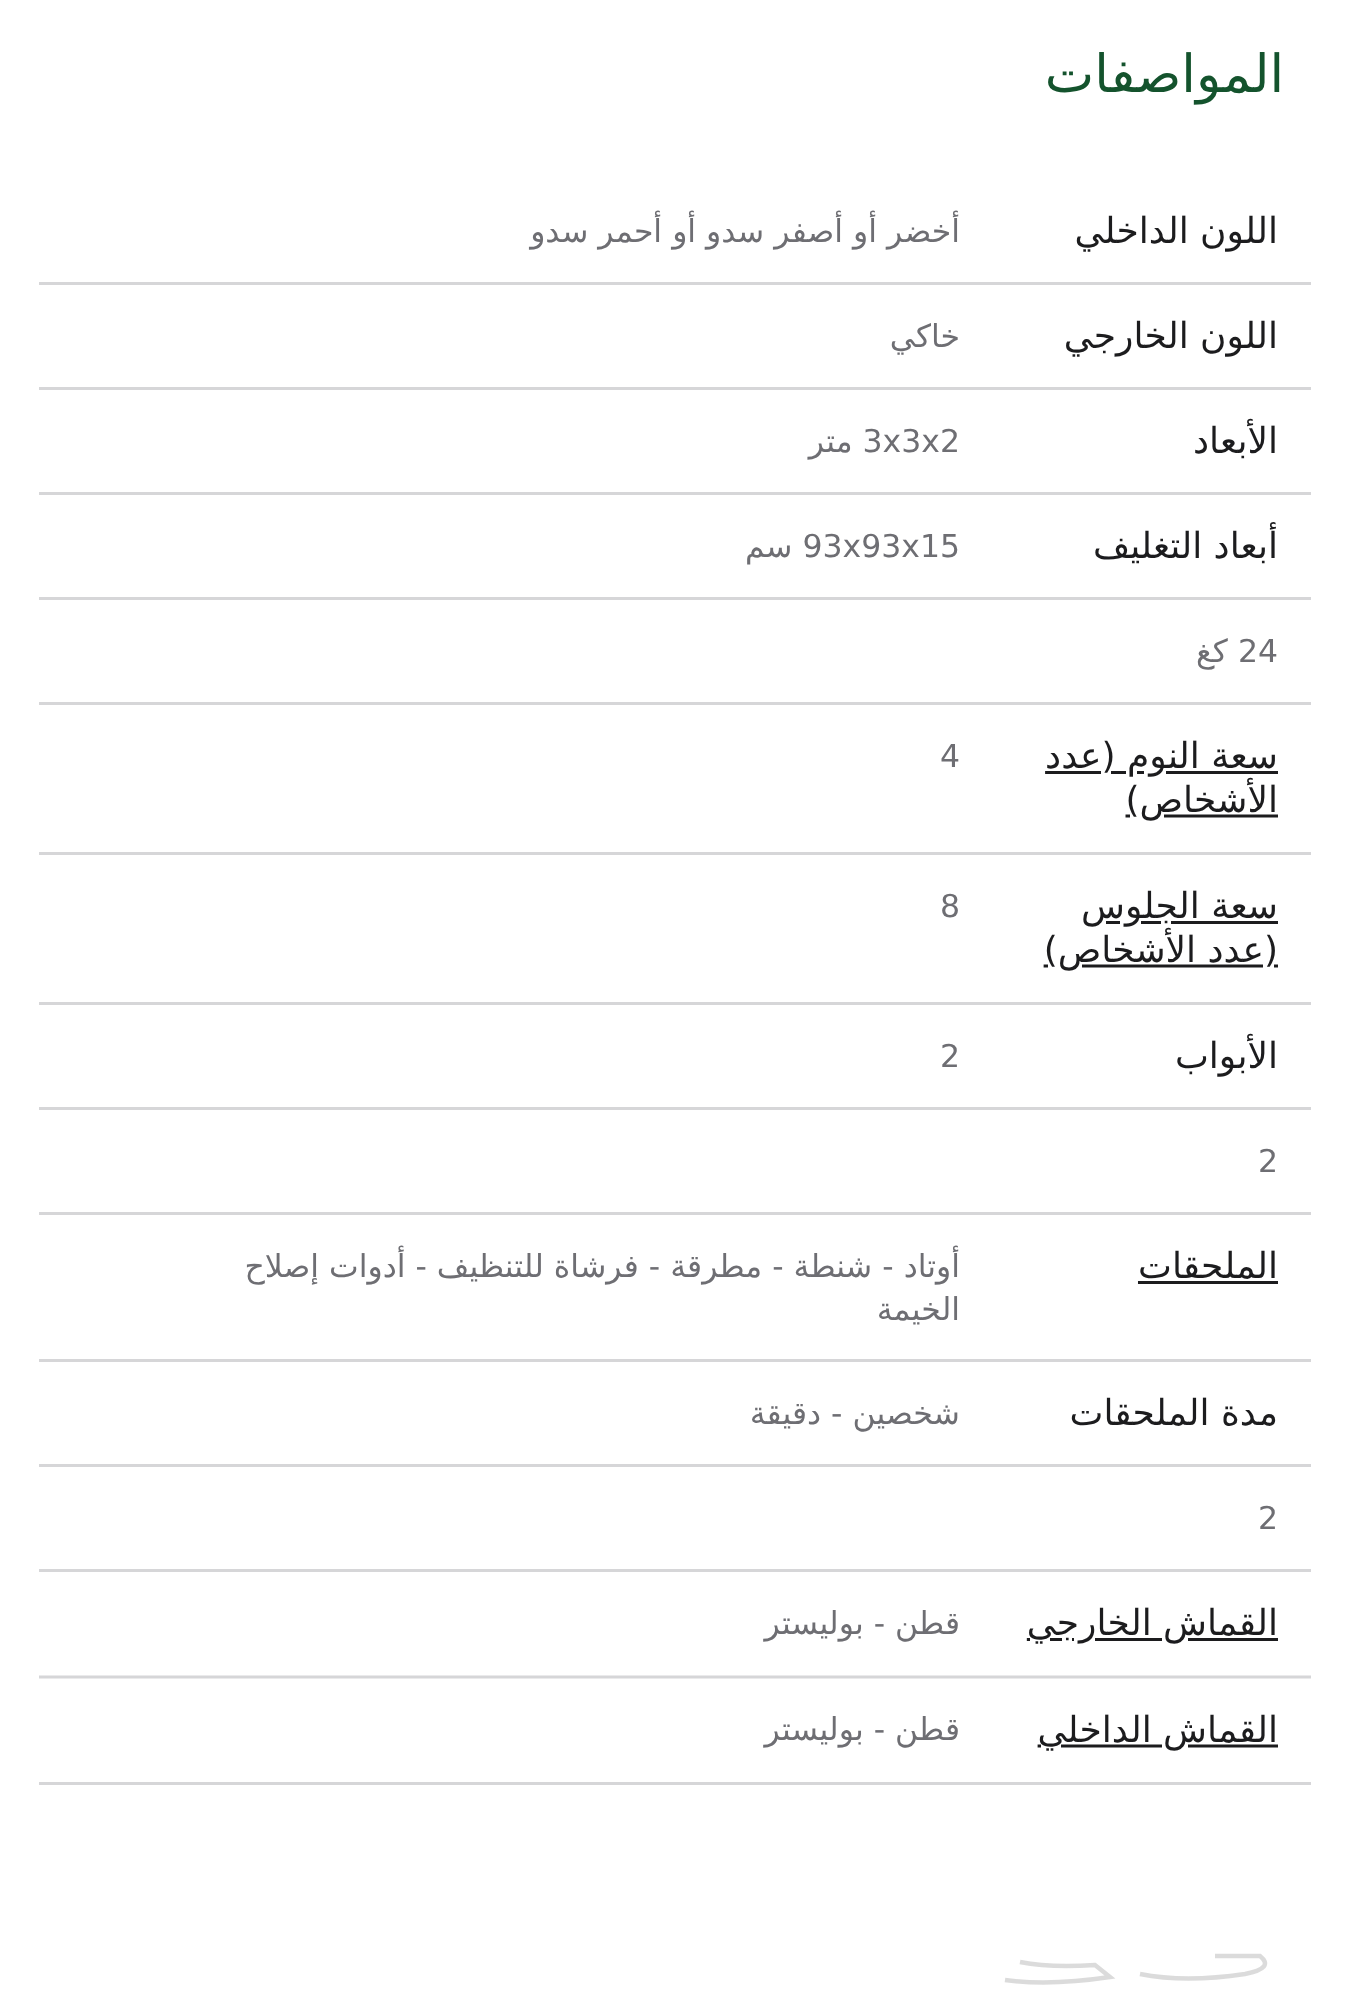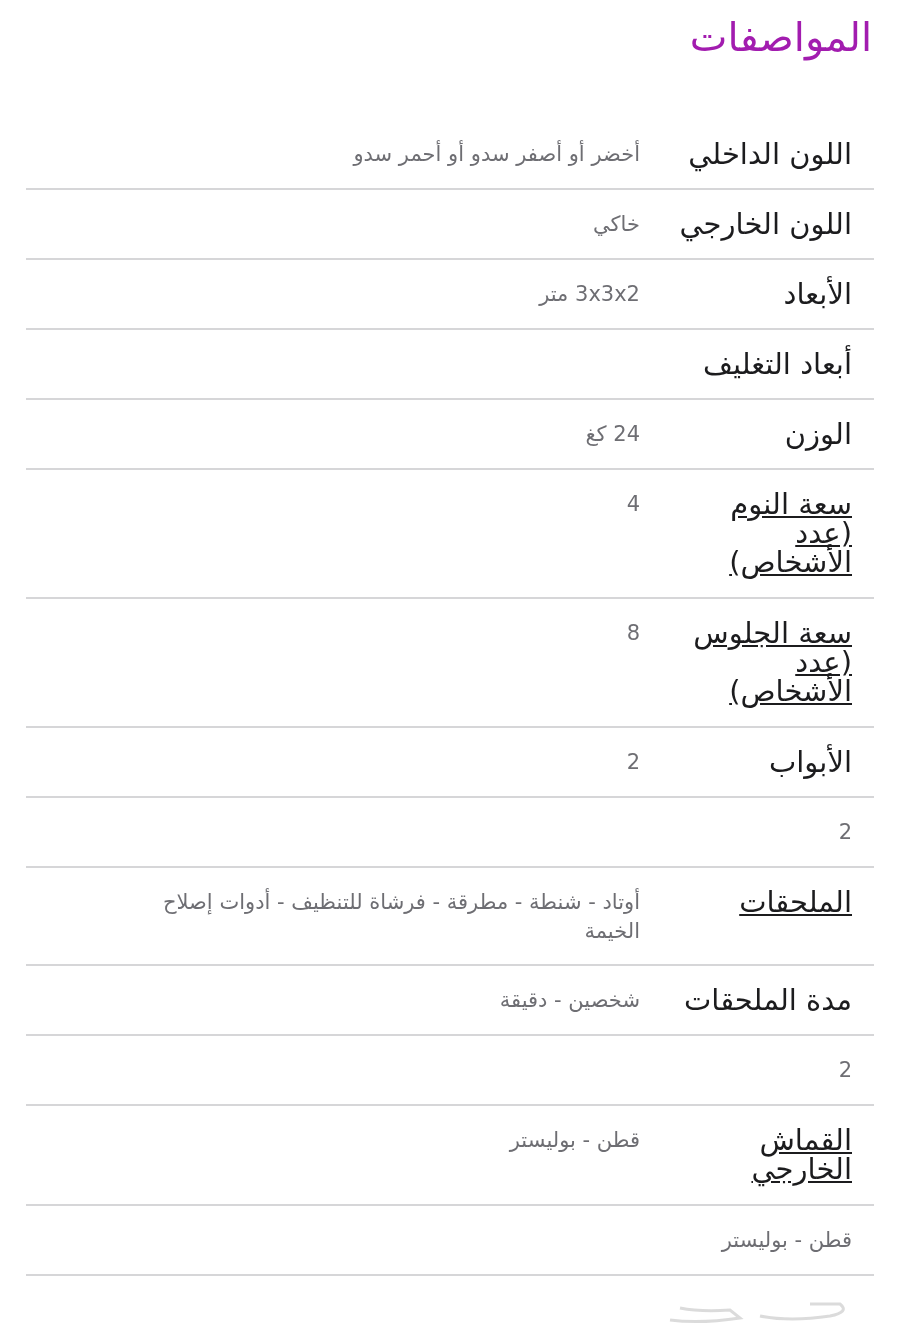--- a/index.html
+++ b/index.html
@@ -3,32 +3,32 @@
 <meta charset="utf-8">
 <style>
   html, body { margin: 0; padding: 0; background: #ffffff; }
   body {
     width: 900px; height: 1338px; overflow: hidden; position: relative;
     font-family: "DejaVu Sans", "Liberation Sans", sans-serif;
     direction: rtl;
   }
   .title {
     position: absolute; top: 14px; right: 28px;
-    font-size: 40px; color: #a21caf; font-weight: 400; margin: 0;
+    font-size: 35px; color: #14532d; font-weight: 400; margin: 16px;
   }
   .specs { position: absolute; top: 120px; right: 26px; width: 848px; }
   .row {
     display: flex; flex-direction: row;
     border-bottom: 2px solid #d6d6d8;
     min-height: 70px; box-sizing: border-box;
   }
   .label {
     width: 212px; flex-shrink: 0; box-sizing: border-box;
     padding: 20px 22px 0 10px;
-    font-size: 29px; line-height: 29px; color: #1c1c1e;
+    font-size: 24px; line-height: 29px; color: #1c1c1e;
   }
   .value {
     flex: 1; box-sizing: border-box;
     padding: 20px 22px 18px 80px;
     font-size: 21px; line-height: 29px; color: #6e6e73;
   }
   .row.tall .label { padding-bottom: 20px; text-decoration: underline; }
   .watermark {
     position: absolute; bottom: 10px; right: 40px;
     width: 200px; height: 34px; opacity: 0.35;
@@ -47,23 +47,23 @@
   <div class="row">
     <div class="label">اللون الخارجي</div>
     <div class="value">خاكي</div>
   </div>
   <div class="row">
     <div class="label">الأبعاد</div>
     <div class="value">3x3x2 متر</div>
   </div>
   <div class="row">
     <div class="label">أبعاد التغليف</div>
+    <div class="value">93x93x15 سم</div>
   </div>
   <div class="row">
-    <div class="label">الوزن</div>
     <div class="value">24 كغ</div>
   </div>
   <div class="row tall">
     <div class="label">سعة النوم (عدد الأشخاص)</div>
     <div class="value">4</div>
   </div>
   <div class="row tall">
     <div class="label">سعة الجلوس (عدد الأشخاص)</div>
     <div class="value">8</div>
   </div>
@@ -83,20 +83,21 @@
     <div class="value">شخصين - دقيقة</div>
   </div>
   <div class="row">
     <div class="value">2</div>
   </div>
   <div class="row tall">
     <div class="label">القماش الخارجي</div>
     <div class="value">قطن - بوليستر</div>
   </div>
   <div class="row tall">
+    <div class="label">القماش الداخلي</div>
     <div class="value">قطن - بوليستر</div>
   </div>
 </div>
 
 <svg class="watermark" viewBox="0 0 200 34">
   <path d="M10 26 Q40 30 80 24 L70 16 Q40 18 20 14" fill="none" stroke="#9a9a9a" stroke-width="3"></path>
   <path d="M100 22 Q130 28 170 22 Q190 18 180 10 L150 10" fill="none" stroke="#9a9a9a" stroke-width="3"></path>
 </svg>
 
 </body></html>

